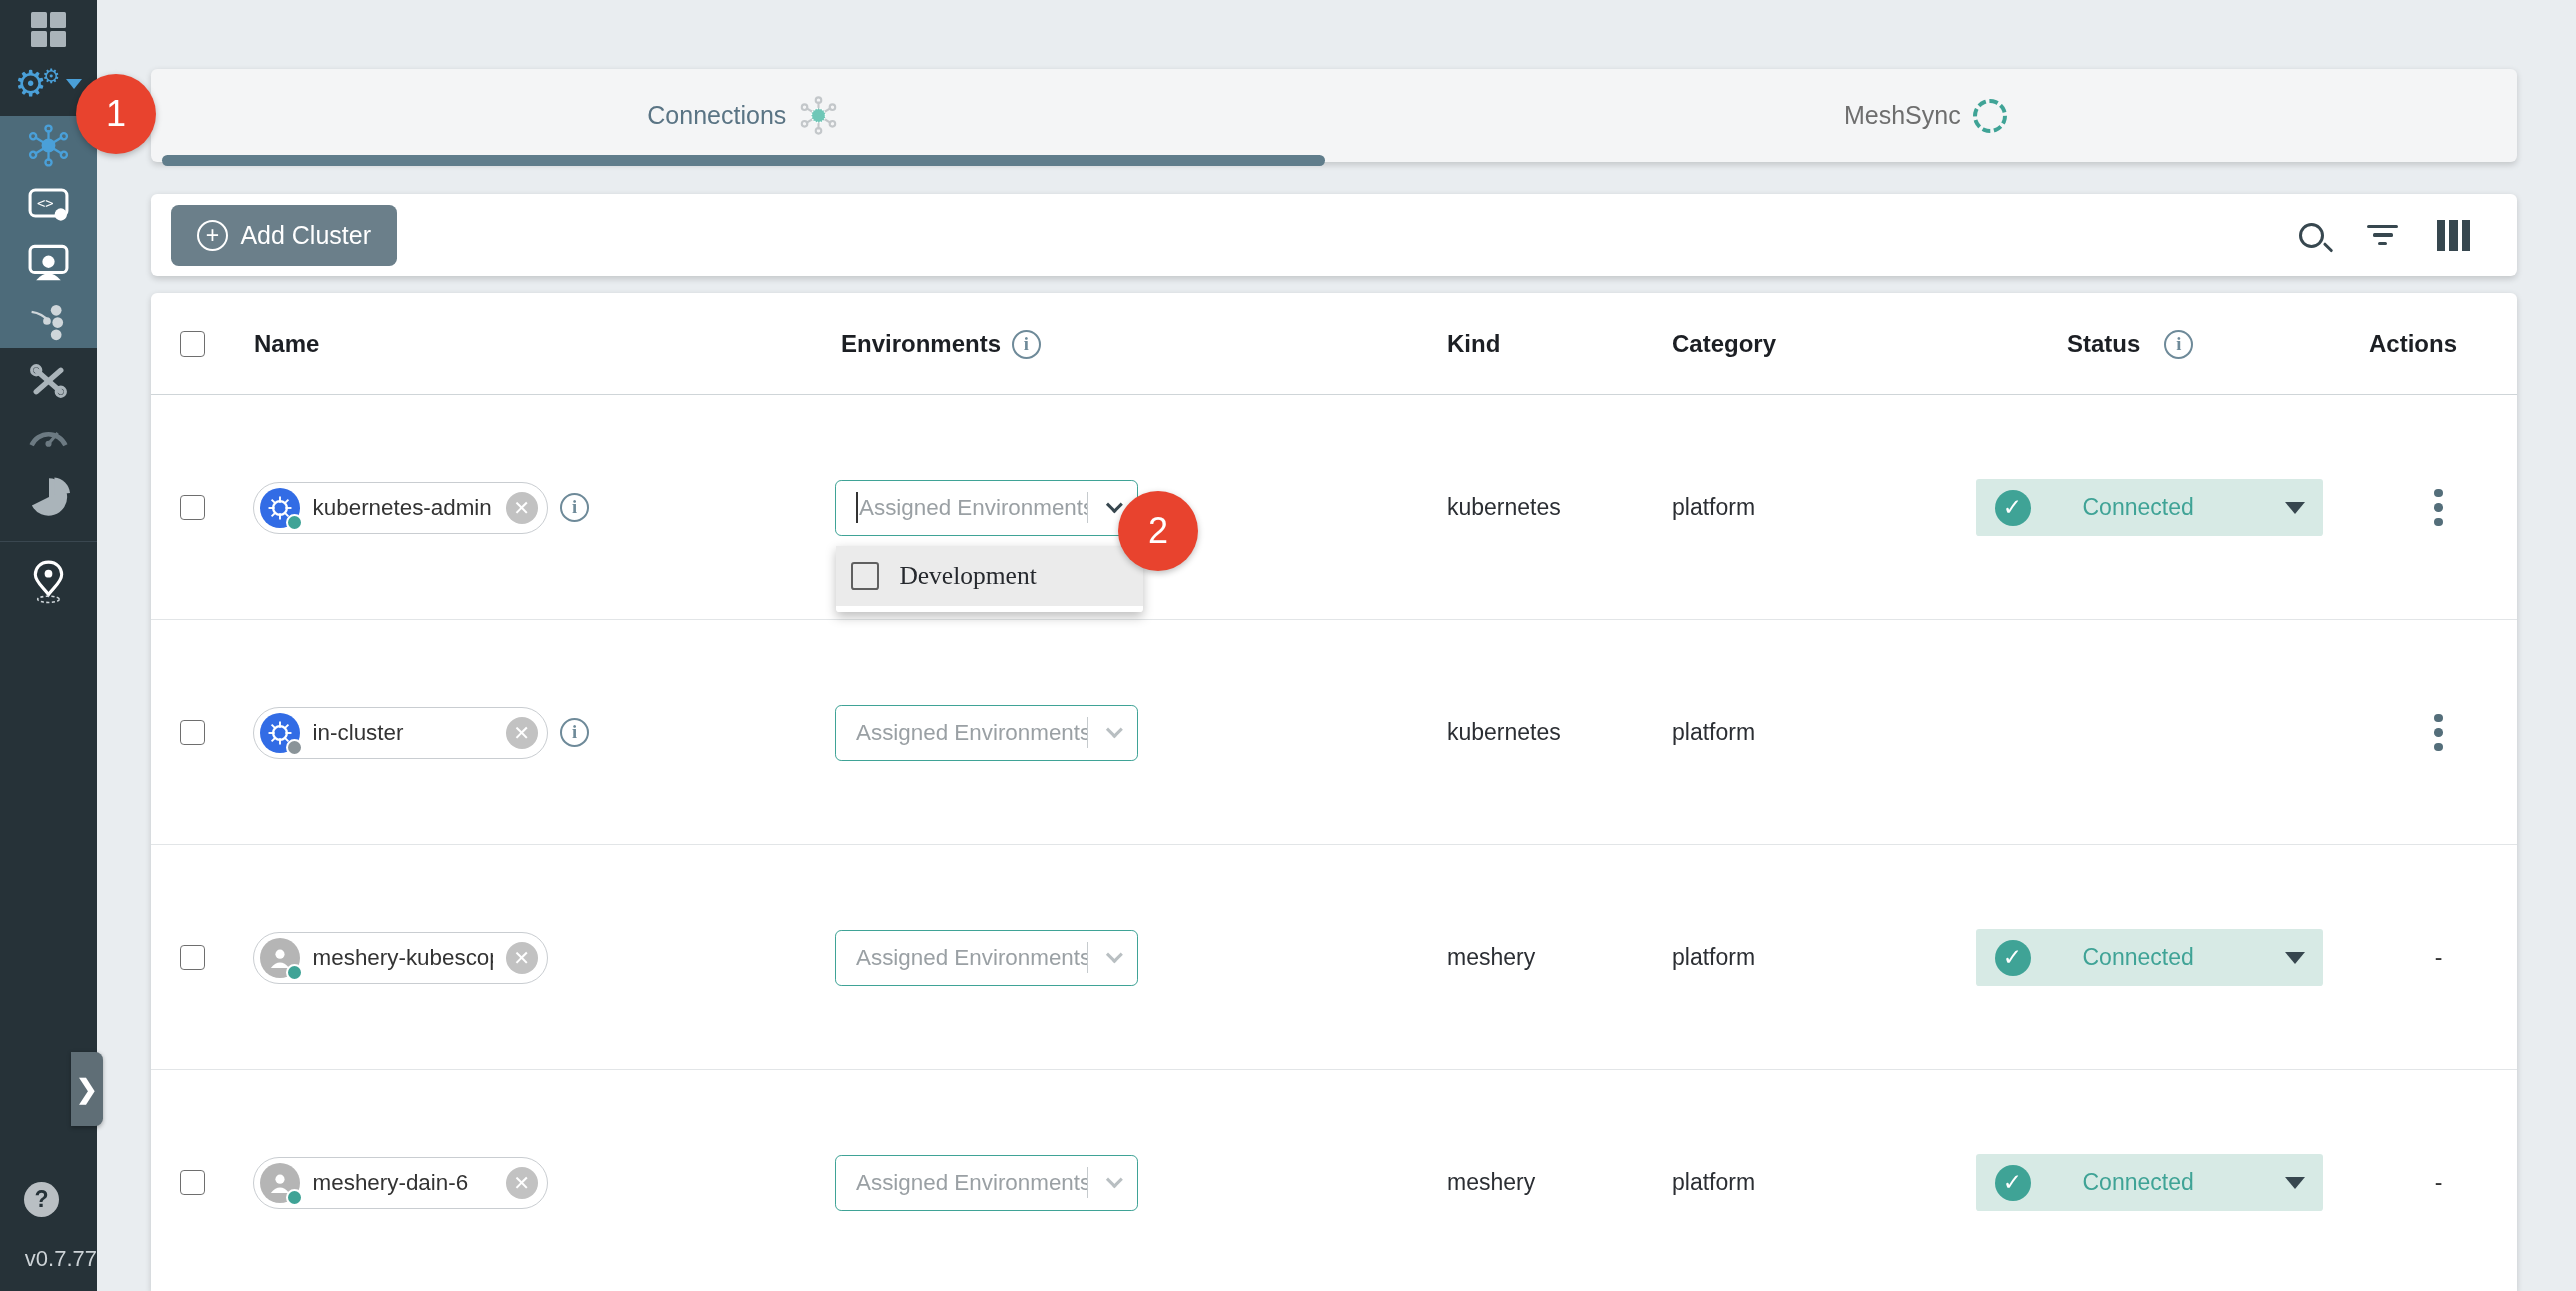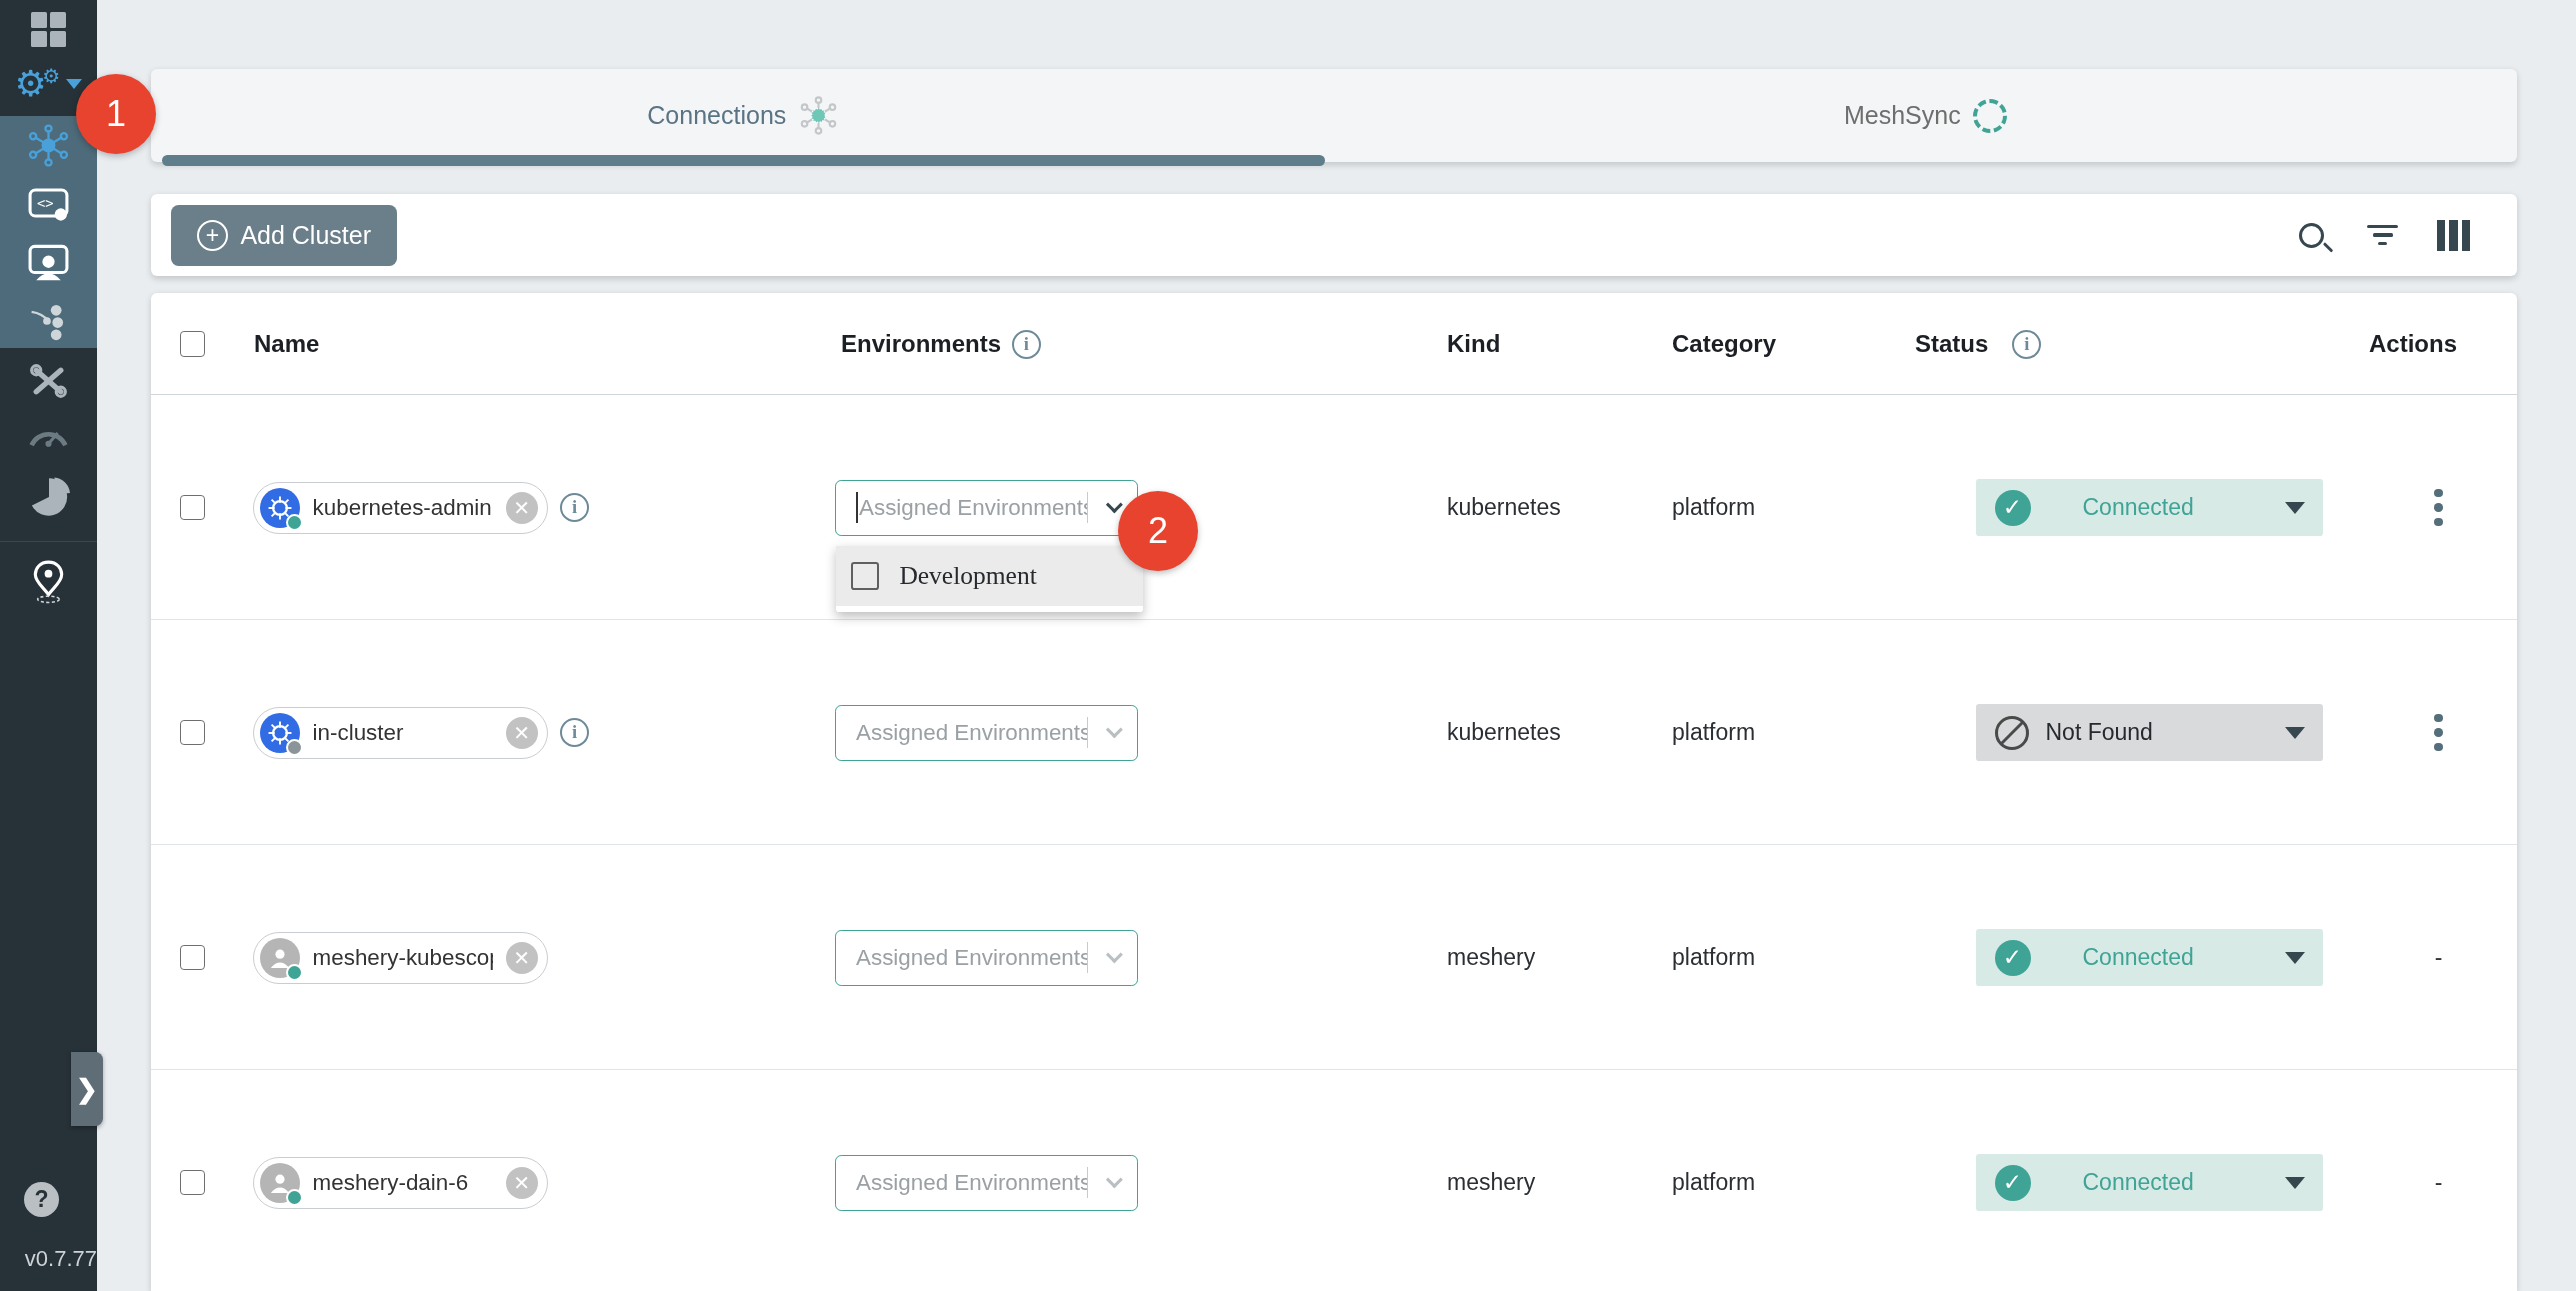--- a/index.html
+++ b/index.html
@@ -304,21 +304,21 @@
     <div class="th" style="left:28.6px;">
         <span class="checkbox"></span>
       </div>
     <div class="th" style="left:103px;">Name</div>
     <div class="th" style="left:690px;">
       <span>Environments</span>
       <span class="info-icon">i</span>
     </div>
     <div class="th" style="left:1296px;">Kind</div>
     <div class="th" style="left:1521px;">Category</div>
-    <div class="th" style="left:1764px;gap:24px;">
+    <div class="th" style="left:1916px;gap:24px;">
       <span>Status</span>
       <span class="info-icon">i</span>
     </div>
     <div class="th" style="left:2218px;">Actions</div>
   </div>
 
   <div class="row">
     <div class="cell c-check">
         <span class="checkbox"></span>
       </div>
@@ -424,27 +424,20 @@
             <span class="chev"></span>
           </span>
       </div>
     </div>
     <div class="cell c-kind">
         <span class="cell-text">kubernetes</span>
       </div>
     <div class="cell c-cat">
         <span class="cell-text">platform</span>
       </div>
-    <div class="cell c-status">
-      <div class="status-chip st-notfound">
-        <span class="slash-circle"></span>
-        <span class="st-label">Not Found</span>
-        <span class="st-caret"></span>
-      </div>
-    </div>
     <div class="cell c-act">
         <span class="kebab">
           <span></span>
           <span></span>
           <span></span>
         </span>
       </div>
   </div>
 
   <div class="row">

